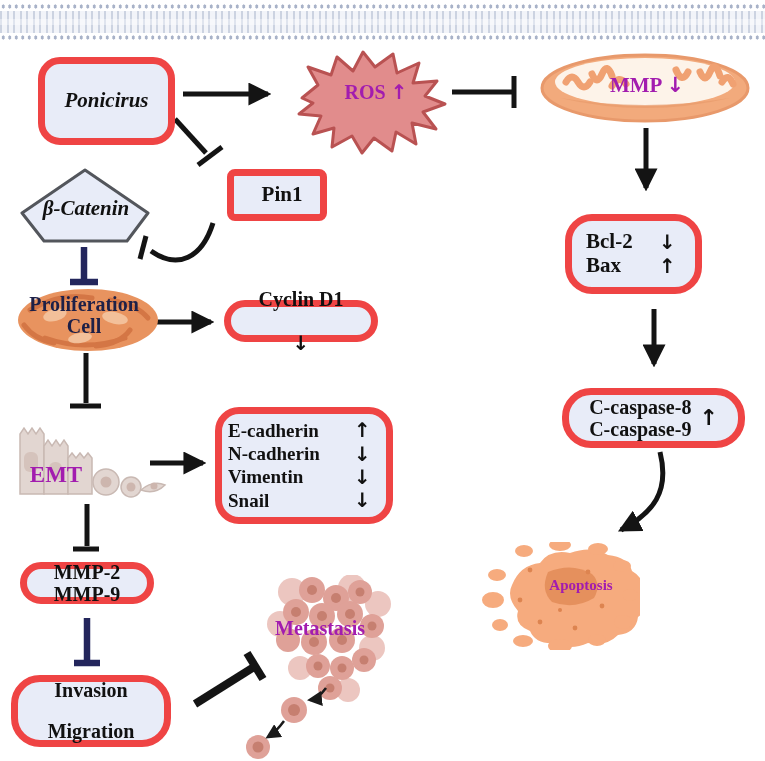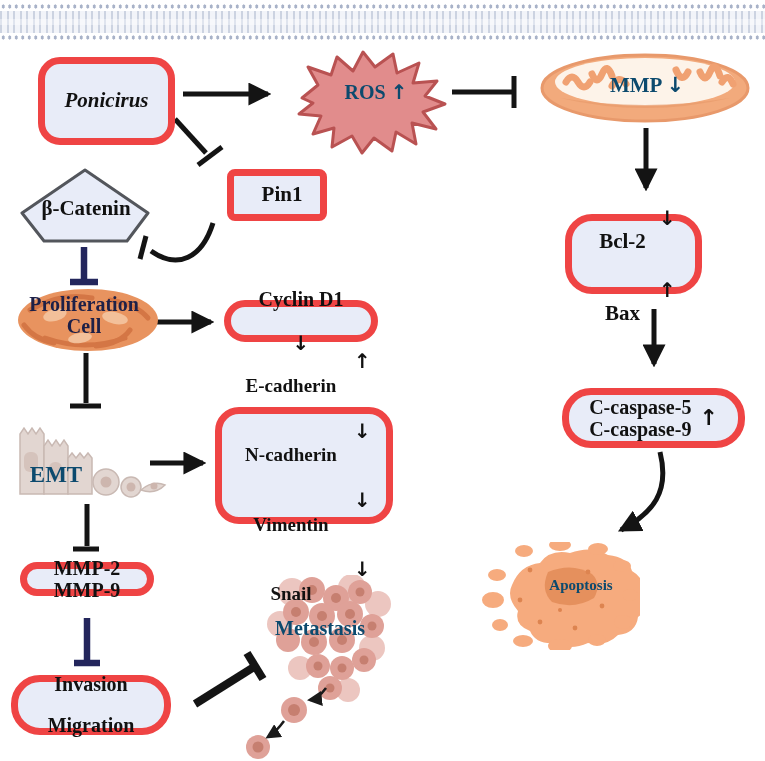--- a/index.html
+++ b/index.html
@@ -16,41 +16,41 @@
         font-weight:700;line-height:1.12;box-sizing:border-box;z-index:10;}
   .arrow-glyph{font-family:"DejaVu Sans",sans-serif;font-weight:700;}
   
   .n-pf{left:38px;top:57px;width:137px;height:88px;border-radius:22px;font-size:21px;font-style:italic;}
   .n-pf .plain{font-style:normal;}
   
   .n-pin1{left:227px;top:169px;width:100px;height:52px;border-radius:8px;font-size:21px;padding-left:10px;}
   
   .n-bcl{left:565px;top:214px;width:137px;height:80px;border-radius:27px;font-size:21px;padding:4px 14px;}
   .krow{display:grid;grid-template-columns:1fr 22px;align-items:center;width:100%;}
-  .krow .klabel{text-align:center;margin-top:48px;}
+  .krow .klabel{}
   .krow .arrow-glyph{font-size:20px;text-align:left;}
   
   .n-casp{left:562px;top:388px;width:183px;height:60px;border-radius:29px;flex-direction:row;font-size:20px;gap:8px;}
   .n-casp .lines{text-align:center;line-height:1.1;}
   .n-casp .arrow-glyph{font-size:22px;}
   
   .n-cyc{left:224px;top:300px;width:154px;height:42px;border-radius:21px;flex-direction:column;gap:21px;font-size:20px;}
   
   .n-mark{left:215px;top:407px;width:178px;height:117px;border-radius:24px;font-size:19px;padding:5px 10px 5px 6px;}
   .n-mark .krow{flex:1;}
   
-  .n-mmp29{left:20px;top:562px;width:134px;height:34px;border-radius:25px;font-size:20px;line-height:1.1;}
-  .n-inv{left:11px;top:675px;width:160px;height:60px;border-radius:29px;font-size:20px;line-height:1.15;gap:18px;}
+  .n-mmp29{left:20px;top:562px;width:134px;height:42px;border-radius:25px;font-size:20px;line-height:1.1;}
+  .n-inv{left:11px;top:675px;width:160px;height:72px;border-radius:29px;font-size:20px;line-height:1.15;gap:18px;}
   
   .n-bcat{position:absolute;left:20px;top:166px;width:132px;height:78px;z-index:10;}
   .n-bcat svg{position:absolute;left:0;top:0;}
   .n-bcat .ptext{position:absolute;left:6px;top:30px;width:120px;text-align:center;
-                 font-size:21px;font-weight:700;}
-  
-  .flabel{position:absolute;font-weight:700;text-align:center;z-index:12;color:#0c4a6e;}
+                 font-size:21px;font-style:italic;font-weight:700;}
+  
+  .flabel{position:absolute;font-weight:700;text-align:center;z-index:12;color:#a21caf;}
   .l-ros{left:312px;top:80px;width:128px;font-size:20px;}
   .l-mmp{left:588px;top:73px;width:118px;font-size:21px;}
   .l-apop{left:516px;top:577px;width:130px;font-size:15px;}
   .l-prolif{left:14px;top:293px;width:140px;font-size:20px;line-height:1.1;color:#1d2047;}
   .l-emt{left:24px;top:462px;width:64px;font-size:23px;}
   .l-meta{left:260px;top:617px;width:120px;font-size:20px;}
   
   .art{position:absolute;z-index:6;}
   .overlay{position:absolute;left:0;top:0;z-index:5;}
 </style>
@@ -192,21 +192,21 @@
       <span class="arrow-glyph">↓</span>
     </div>
     <div class="krow">
       <span class="klabel">Bax</span>
       <span class="arrow-glyph">↑</span>
     </div>
   </div>
 
   <div class="node n-casp">
     <div class="lines">
-      <div>C-caspase-5</div>
+      <div>C-caspase-8</div>
       <div>C-caspase-9</div>
     </div>
     <span class="arrow-glyph">↑</span>
   </div>
 
   <svg class="art" style="left:482px;top:542px" width="158" height="108" viewBox="482 542 158 108">
     <g fill="#f6ab7e">
       <path d="M512,585 q8,-20 28,-22 q10,-14 30,-10 q22,-8 38,2 q20,2 24,16 q14,8 10,22
                q10,14 -4,24 q-2,16 -20,18 q-12,12 -30,8 q-18,8 -32,0 q-20,2 -26,-12
                q-16,-6 -12,-20 q-12,-14 -6,-26z"></path>

